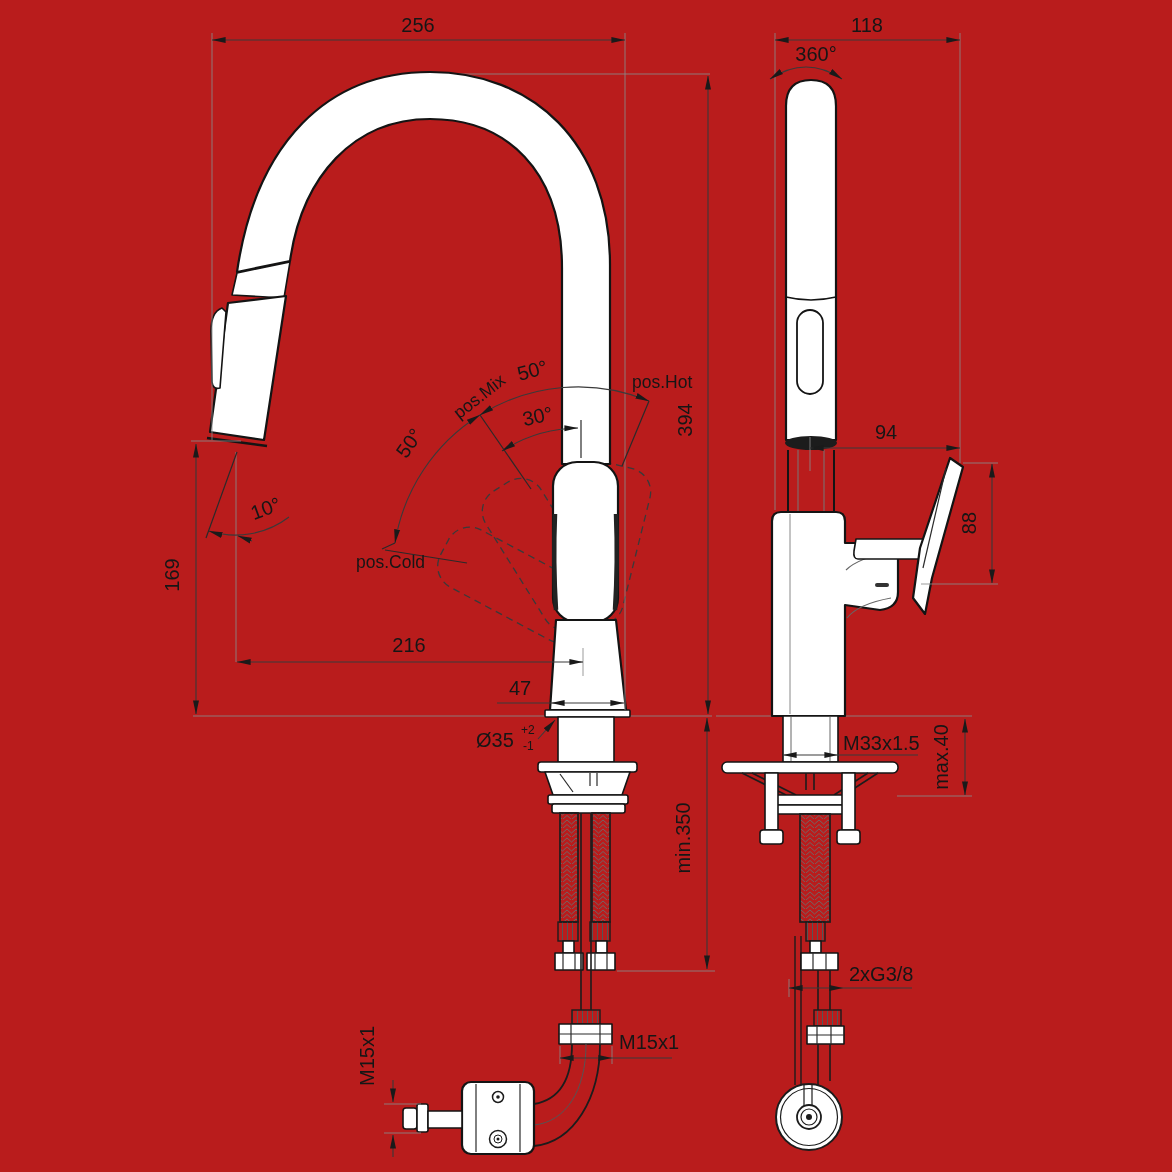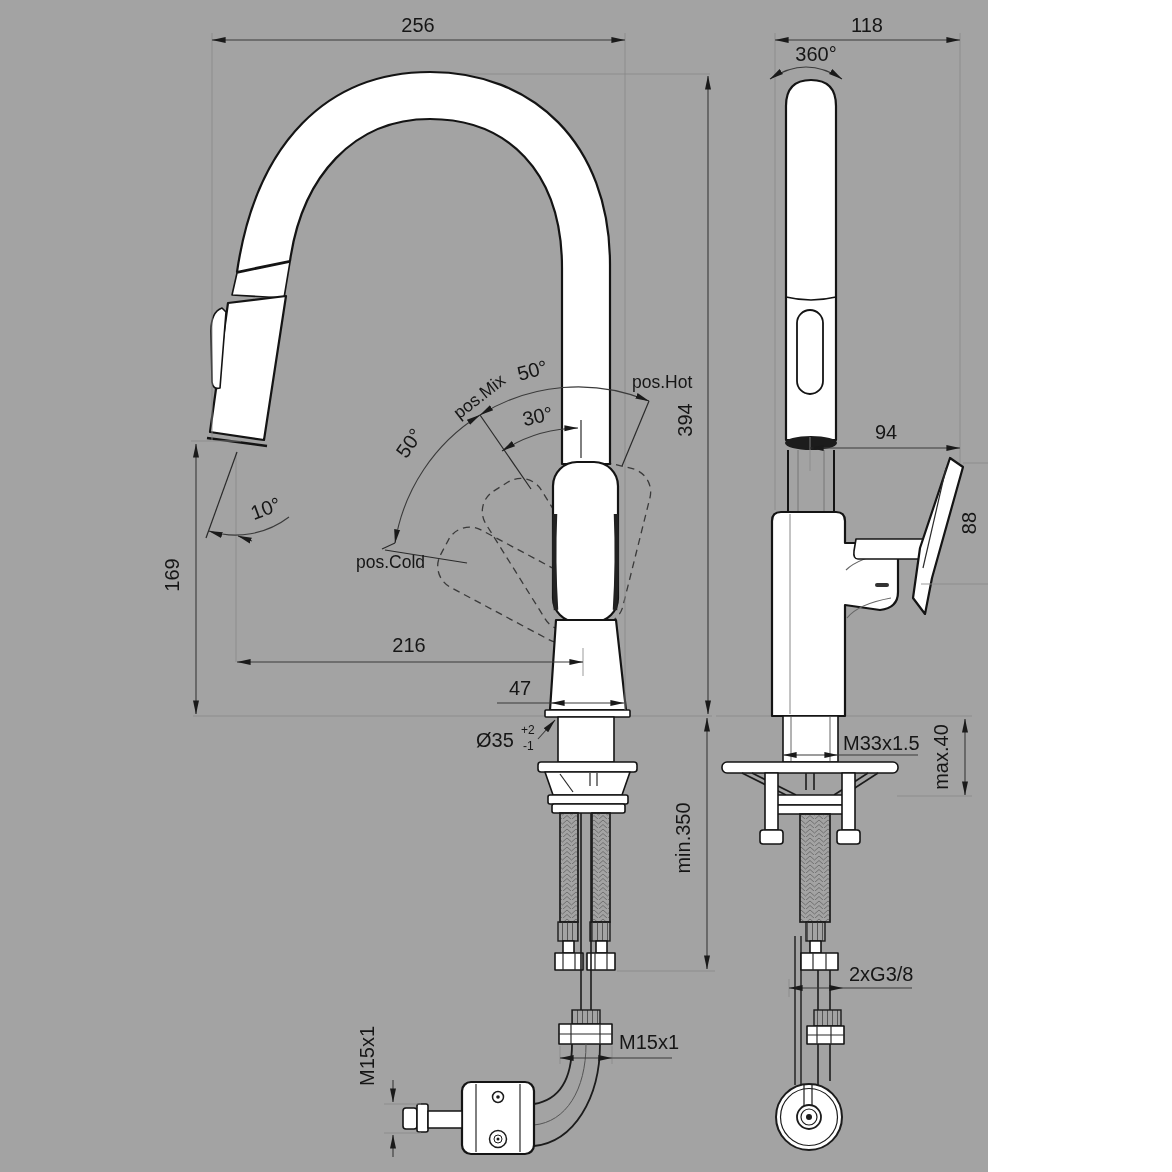--- a/index.html
+++ b/index.html
@@ -1,16 +1,16 @@
 <!DOCTYPE html>
 <html><head>
 <meta charset="utf-8">
 <style>
   html,body{margin:0;padding:0;background:#ffffff;}
-  .stage{width:988px;height:1172px;position:relative;background:#a3a3a3;overflow:hidden;}
+  .stage{width:1172px;height:1172px;position:relative;background:#b91c1c;overflow:hidden;}
   svg{display:block;}
   text{font-family:"Liberation Sans","DejaVu Sans",sans-serif;fill:#161616;}
   .dimtxt{font-size:20px;}
   .postxt{font-size:17.5px;}
   .toltxt{font-size:12px;}
   .outline{fill:#ffffff;stroke:#141414;stroke-width:2.2;stroke-linejoin:round;}
   .outline-thin{fill:#ffffff;stroke:#141414;stroke-width:1.6;stroke-linejoin:round;}
   .detail{fill:none;stroke:#2a2a2a;stroke-width:1.2;}
   .dim{stroke:#3a3a3a;stroke-width:1.1;fill:none;}
   .ext{stroke:#8a8a8a;stroke-width:0.85;fill:none;}

